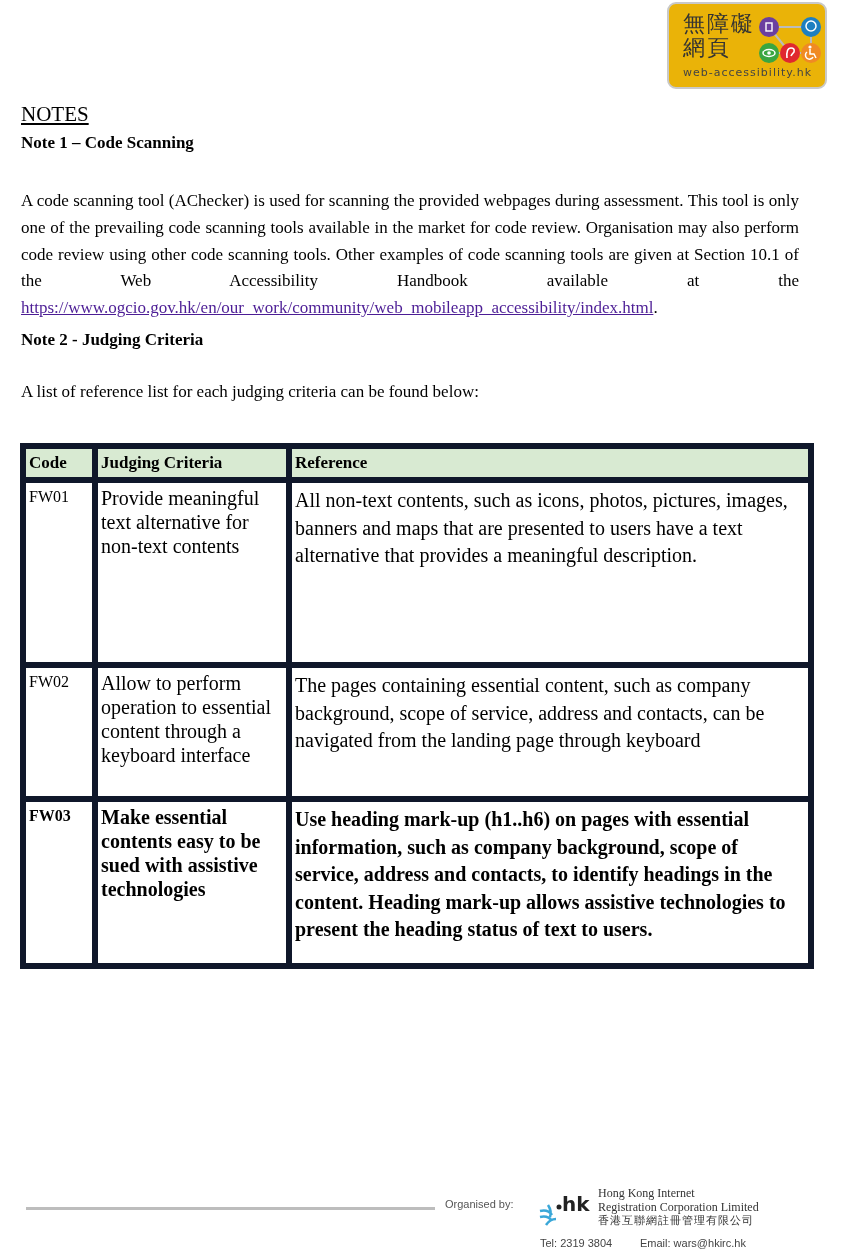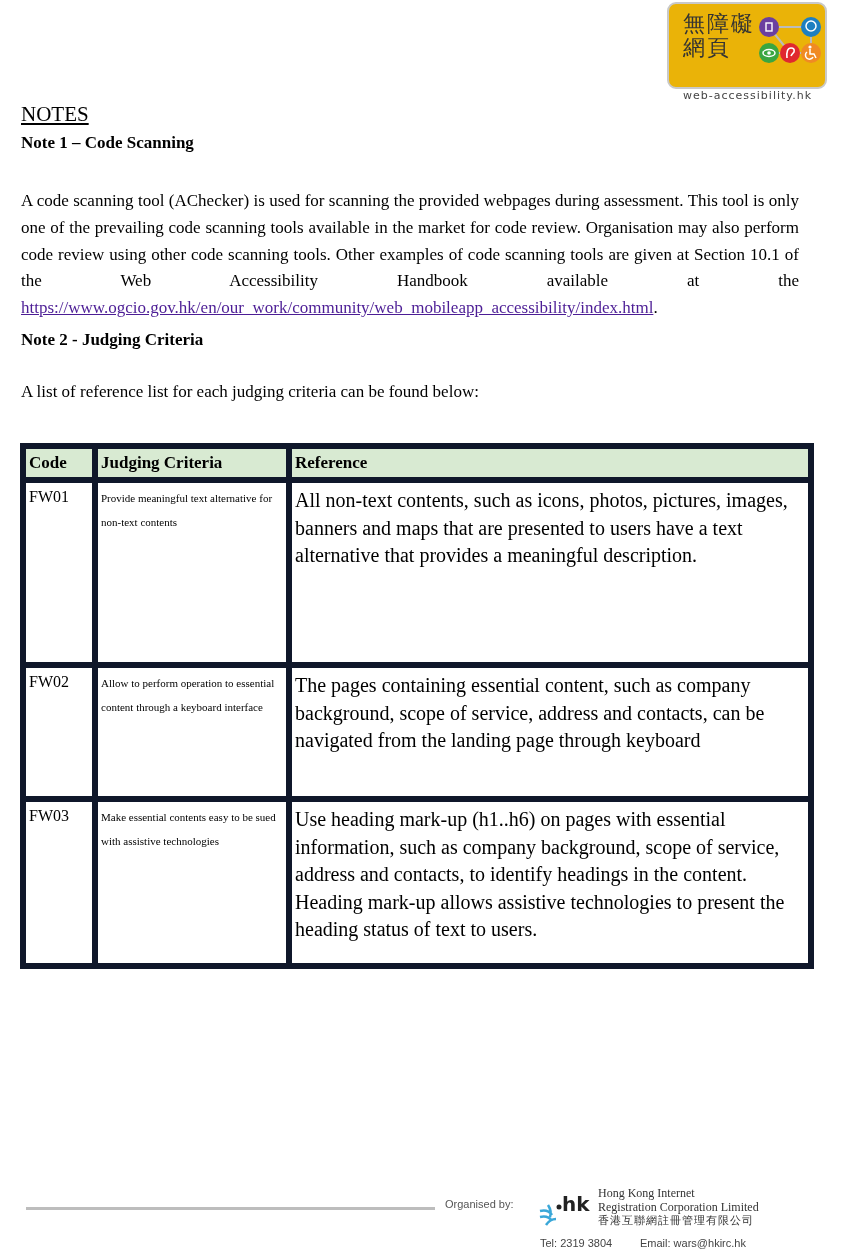--- a/index.html
+++ b/index.html
@@ -5,37 +5,37 @@
     * { box-sizing: border-box; margin: 0; padding: 0; }
     html, body { width: 850px; height: 1251px; background: #ffffff; overflow: hidden; }
     body { position: relative; font-family: "Liberation Serif", "DejaVu Serif", serif; color: #000; }
 
     .logo-box {
       position: absolute; left: 667px; top: 2px; width: 160px; height: 87px;
       border: 2px solid #c9c9c9; border-radius: 9px; background: #eab308;
     }
     .logo-chars { position: absolute; left: 14px; top: 8px; font-family: "DejaVu Sans", sans-serif; font-size: 22px; line-height: 24px; letter-spacing: 2px; color: #333; }
     .logo-icons { position: absolute; left: 88px; top: 11px; width: 66px; height: 50px; }
-    .logo-url { position: absolute; left: 14px; top: 62px; font-family: "DejaVu Sans", sans-serif; font-size: 11px; letter-spacing: 1px; color: #444; margin-top: 23px; }
+    .logo-url { position: absolute; left: 14px; top: 62px; font-family: "DejaVu Sans", sans-serif; font-size: 11px; letter-spacing: 1px; color: #444; }
 
     .notes-title { position: absolute; left: 21px; top: 102px; font-size: 21px; text-decoration: underline; text-align: center; }
     .h-bold { position: absolute; left: 21px; font-size: 17px; font-weight: bold; }
     .para { position: absolute; left: 21px; width: 778px; font-size: 17px; line-height: 26.8px; text-align: justify; }
     .para .link { color: #4c1d95; text-decoration: underline; }
 
     table.criteria {
       position: absolute; left: 20px; top: 443px; width: 788px;
       border-collapse: collapse; table-layout: fixed;
     }
     table.criteria th, table.criteria td {
       border: 6px solid #0f172a; vertical-align: top; text-align: left;
     }
     table.criteria th { background: #d8ead2; font-size: 17px; font-weight: bold; height: 31px; padding: 4px 3px; }
     table.criteria td.code { font-size: 16px; padding: 5px 3px; }
-    table.criteria td.crit { font-size: 11px; line-height: 24px; padding: 3px 3px; }
+    table.criteria td.crit { font-size: 20px; line-height: 24px; padding: 3px 3px; }
     table.criteria td.ref { font-size: 20px; line-height: 27.5px; padding: 4px 3px; }
 
     .footer-line { position: absolute; left: 26px; top: 1207px; width: 409px; height: 3px; background: #bdbdbd; }
     .organised { position: absolute; left: 445px; top: 1198px; font-family: "Liberation Sans", sans-serif; font-size: 11px; color: #555; }
     .hk-logo { position: absolute; left: 538px; top: 1185px; width: 60px; height: 45px; }
     .hkirc-name { position: absolute; left: 598px; top: 1186px; font-size: 12px; line-height: 14px; color: #333; }
     .hkirc-cn { font-family: "DejaVu Sans", sans-serif; font-size: 11px; letter-spacing: 1px; }
     .contact { position: absolute; top: 1237px; font-family: "Liberation Sans", sans-serif; font-size: 11px; color: #444; }
   </style>
 </head>
@@ -95,21 +95,21 @@
     <tr style="height:185px;">
       <td class="code">FW01</td>
       <td class="crit">Provide meaningful text alternative for non-text contents</td>
       <td class="ref">All non-text contents, such as icons, photos, pictures, images, banners and maps that are presented to users have a text alternative that provides a meaningful description.</td>
     </tr>
     <tr style="height:134px;">
       <td class="code">FW02</td>
       <td class="crit">Allow to perform operation to essential content through a keyboard interface</td>
       <td class="ref">The pages containing essential content, such as company background, scope of service, address and contacts, can be navigated from the landing page through keyboard</td>
     </tr>
-    <tr style="height:167px;">
+    <tr style="height:167px;font-weight:bold;">
       <td class="code">FW03</td>
       <td class="crit">Make essential contents easy to be sued with assistive technologies</td>
       <td class="ref">Use heading mark-up (h1..h6) on pages with essential information, such as company background, scope of service, address and contacts, to identify headings in the content. Heading mark-up allows assistive technologies to present the heading status of text to users.</td>
     </tr>
   </tbody>
 </table>
 
 <div class="footer-line"></div>
 <div class="organised">Organised by:</div>
 <svg class="hk-logo" viewBox="0 0 60 45">

